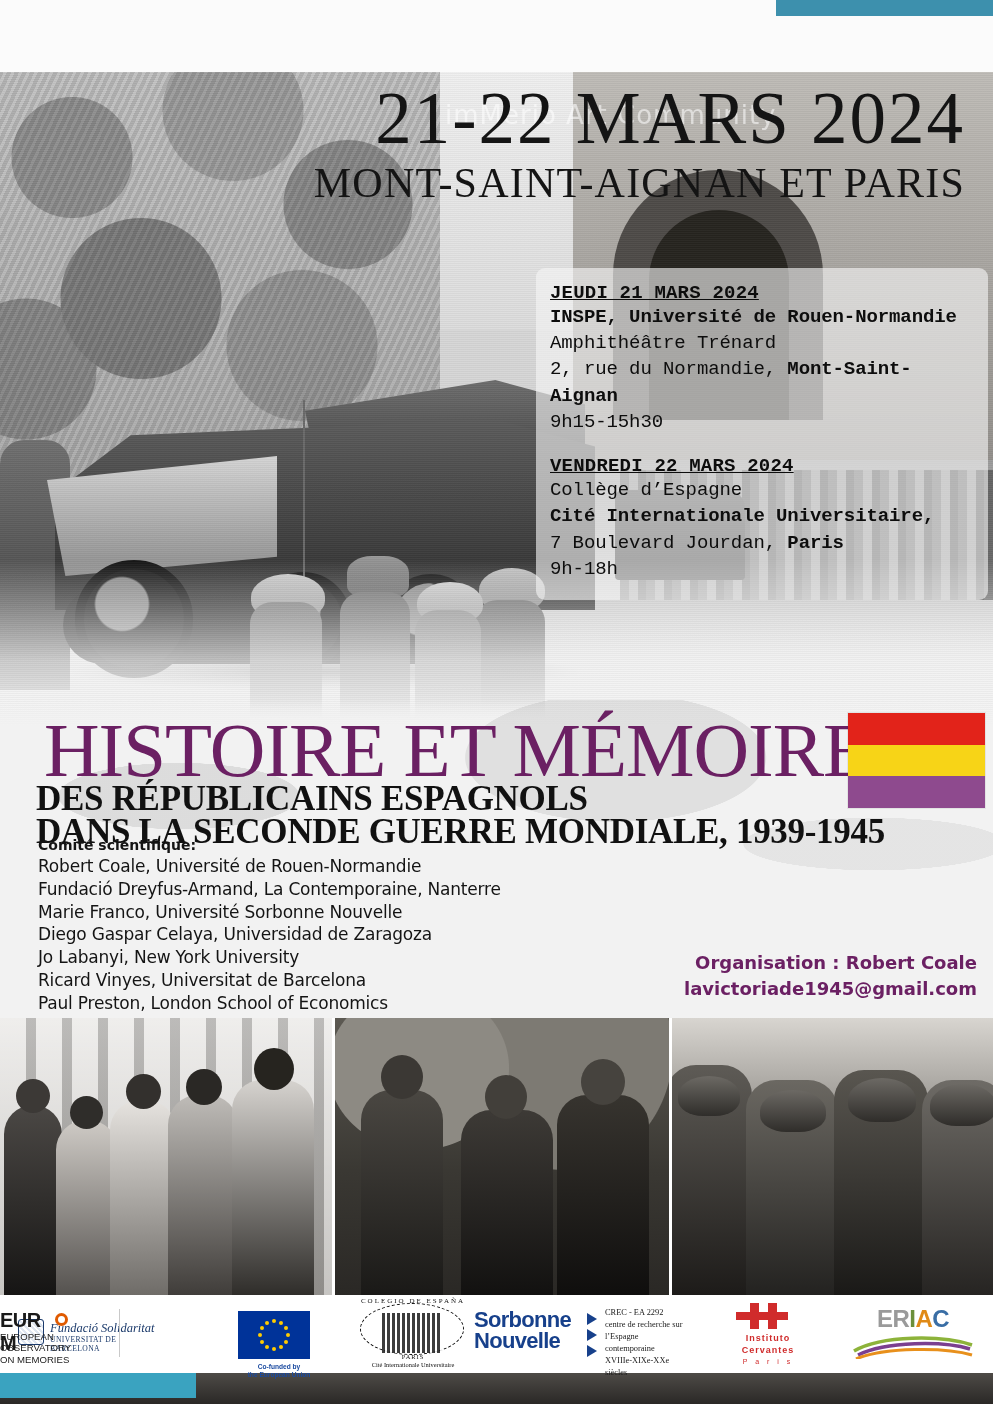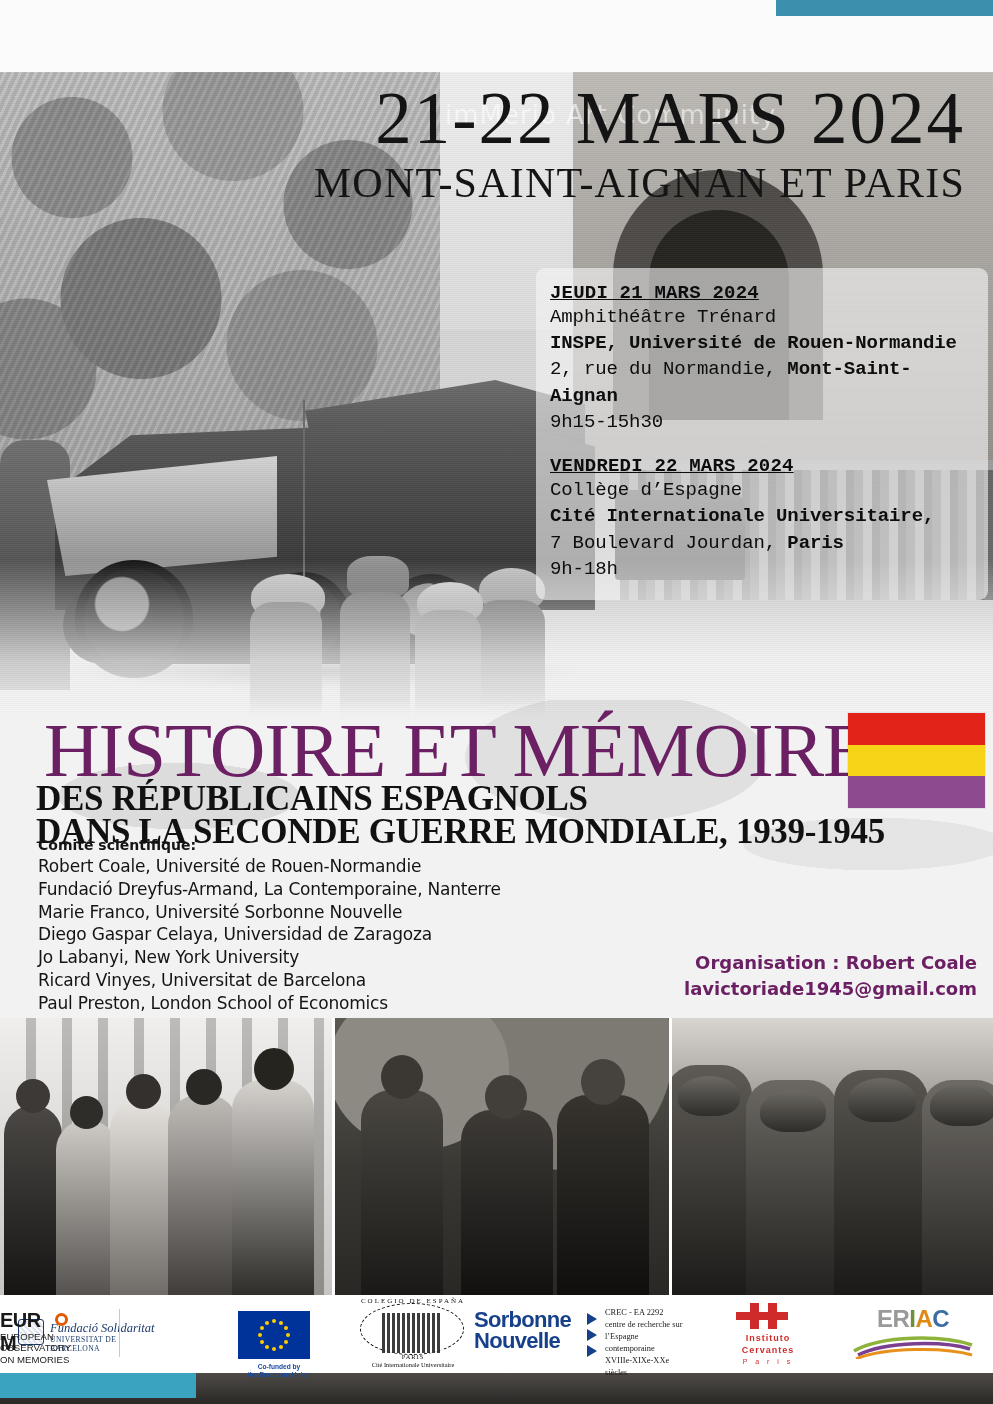--- a/index.html
+++ b/index.html
@@ -417,22 +417,22 @@
 
   <div class="watermark">imMerio Art Community</div>
 
   <div class="date-block">
     <div class="date-main">21-22 MARS 2024</div>
     <div class="date-sub">MONT-SAINT-AIGNAN ET PARIS</div>
   </div>
 
   <div class="info-panel">
     <div class="info-day">JEUDI 21 MARS 2024</div>
+    <div class="info-line b">INSPE, Université de Rouen-Normandie</div>
     <div class="info-line">Amphithéâtre Trénard</div>
-    <div class="info-line b">INSPE, Université de Rouen-Normandie</div>
     <div class="info-line"><span>2, rue du Normandie, </span><b>Mont-Saint-Aignan</b></div>
     <div class="info-line">9h15-15h30</div>
 
     <div class="info-gap"></div>
 
     <div class="info-day">VENDREDI 22 MARS 2024</div>
     <div class="info-line">Collège d’Espagne</div>
     <div class="info-line b">Cité Internationale Universitaire,</div>
     <div class="info-line"><span>7 Boulevard Jourdan, </span><b>Paris</b></div>
     <div class="info-line">9h-18h</div>

